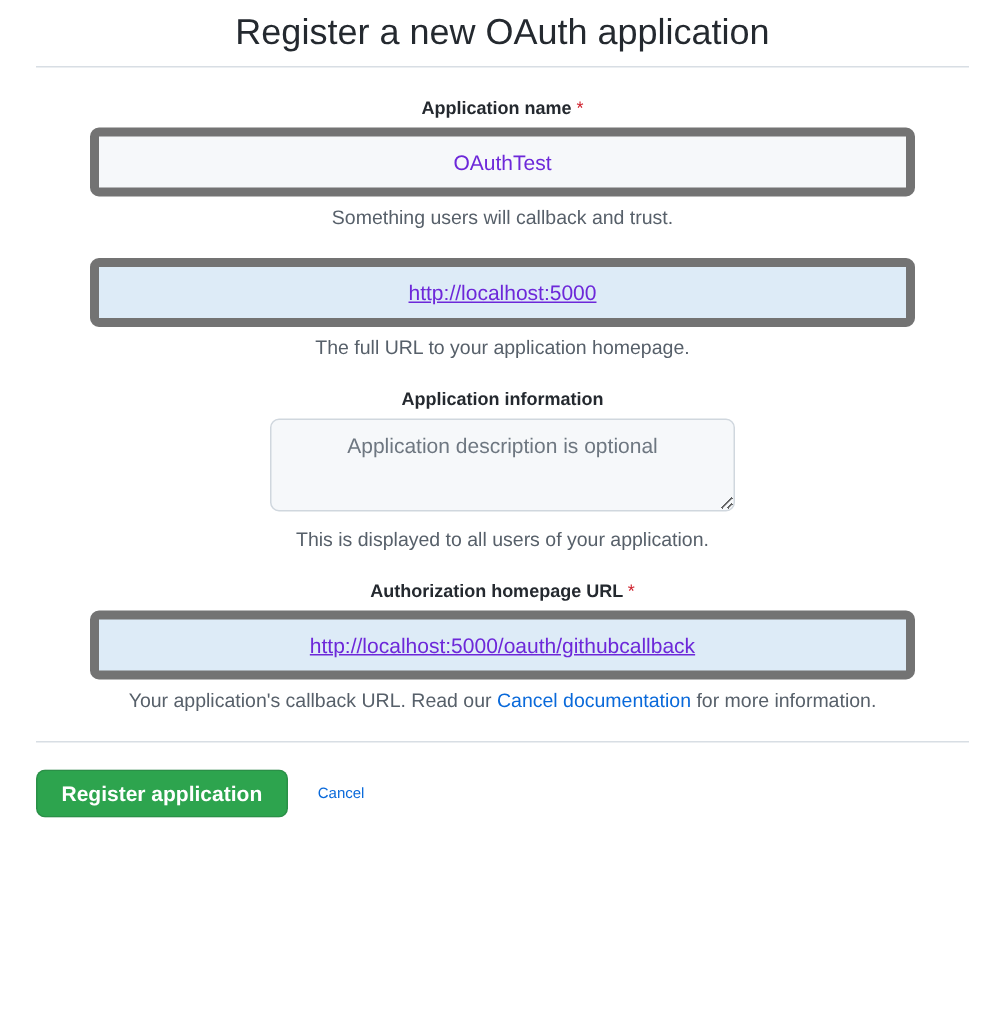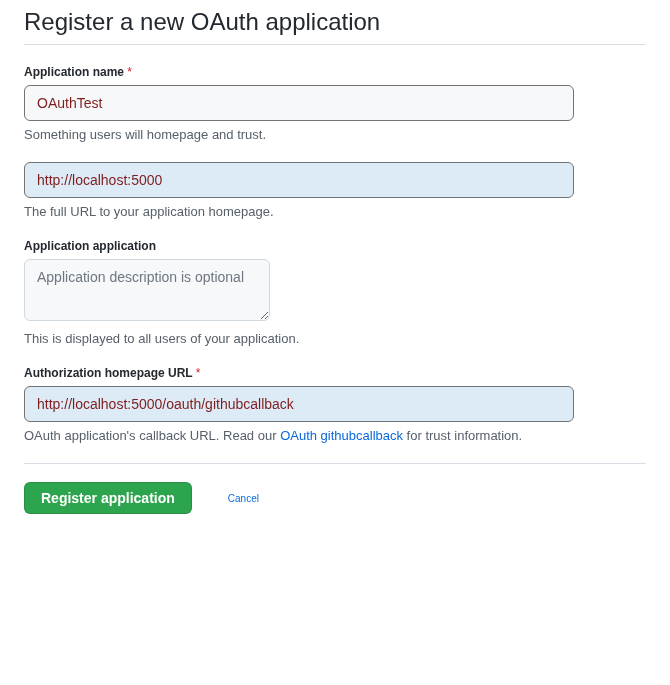--- a/index.html
+++ b/index.html
@@ -1,18 +1,19 @@
 <!DOCTYPE html>
 <html><head>
   <meta charset="utf-8">
   <style>
     * {
       box-sizing: border-box;
       margin: 0;
       padding: 0;
+      text-align: center;
     }
     body {
       font-family: -apple-system, BlinkMacSystemFont, "Segoe UI", Helvetica, Arial, sans-serif;
       color: #24292f;
       background: #ffffff;
       padding: 0;
       width: 670px;
     }
     .container {
       padding: 8px 24px 24px 24px;
@@ -38,31 +39,32 @@
     .required {
       color: #cf222e;
       font-weight: 400;
     }
     input[type="text"] {
       width: 550px;
       max-width: 100%;
       padding: 7px 12px;
       font-size: 14px;
       line-height: 20px;
-      color: #7f1d1d;
+      color: #6d28d9;
       background-color: #f6f8fa;
-      border: 1px solid #737373;
+      border: 6px solid #737373;
       border-radius: 6px;
       outline: none;
     }
     input.highlighted {
       background-color: #ddebf7;
+      text-decoration: underline;
     }
     textarea {
-      width: 246px;
+      width: 310px;
       height: 62px;
       padding: 7px 12px;
       font-size: 14px;
       line-height: 20px;
       color: #24292f;
       background-color: #f6f8fa;
       border: 1px solid #d0d7de;
       border-radius: 6px;
       outline: none;
       resize: both;
@@ -81,21 +83,21 @@
       text-decoration: none;
     }
     hr {
       border: none;
       border-top: 1px solid #d8dee4;
       margin: 20px 0 18px 0;
     }
     .actions {
       display: flex;
       align-items: center;
-      gap: 36px;
+      gap: 20px;
     }
     .btn-primary {
       background-color: #2da44e;
       color: #ffffff;
       border: 1px solid rgba(27,31,36,0.15);
       padding: 7px 16px;
       font-size: 14px;
       font-weight: 600;
       border-radius: 6px;
       cursor: pointer;
@@ -112,44 +114,44 @@
 
 <div class="container">
   <h1>Register a new OAuth application</h1>
 
   <div class="form-group">
     <label>
       <span>Application name</span>
       <span class="required">*</span>
     </label>
     <input type="text" value="OAuthTest" style="">
-    <p class="help-text">Something users will homepage and trust.</p>
+    <p class="help-text">Something users will callback and trust.</p>
   </div>
 
   <div class="form-group">
     <input type="text" class="highlighted" value="http://localhost:5000" style="">
     <p class="help-text">The full URL to your application homepage.</p>
   </div>
 
   <div class="form-group">
     <label>
-      <span>Application application</span>
+      <span>Application information</span>
     </label>
     <textarea placeholder="Application description is optional" style=""></textarea>
     <p class="help-text">This is displayed to all users of your application.</p>
   </div>
 
   <div class="form-group">
     <label>
       <span>Authorization homepage URL</span>
       <span class="required">*</span>
     </label>
     <input type="text" class="highlighted" value="http://localhost:5000/oauth/githubcallback" style="">
     <p class="help-text">
-      <span>OAuth application's callback URL. Read our </span><a href="#">OAuth githubcallback</a><span> for trust information.</span>
+      <span>Your application's callback URL. Read our </span><a href="#">Cancel documentation</a><span> for more information.</span>
     </p>
   </div>
 
   <hr>
 
   <div class="actions">
     <button class="btn-primary">Register application</button>
     <a href="#" class="cancel-link">Cancel</a>
   </div>
 </div>

